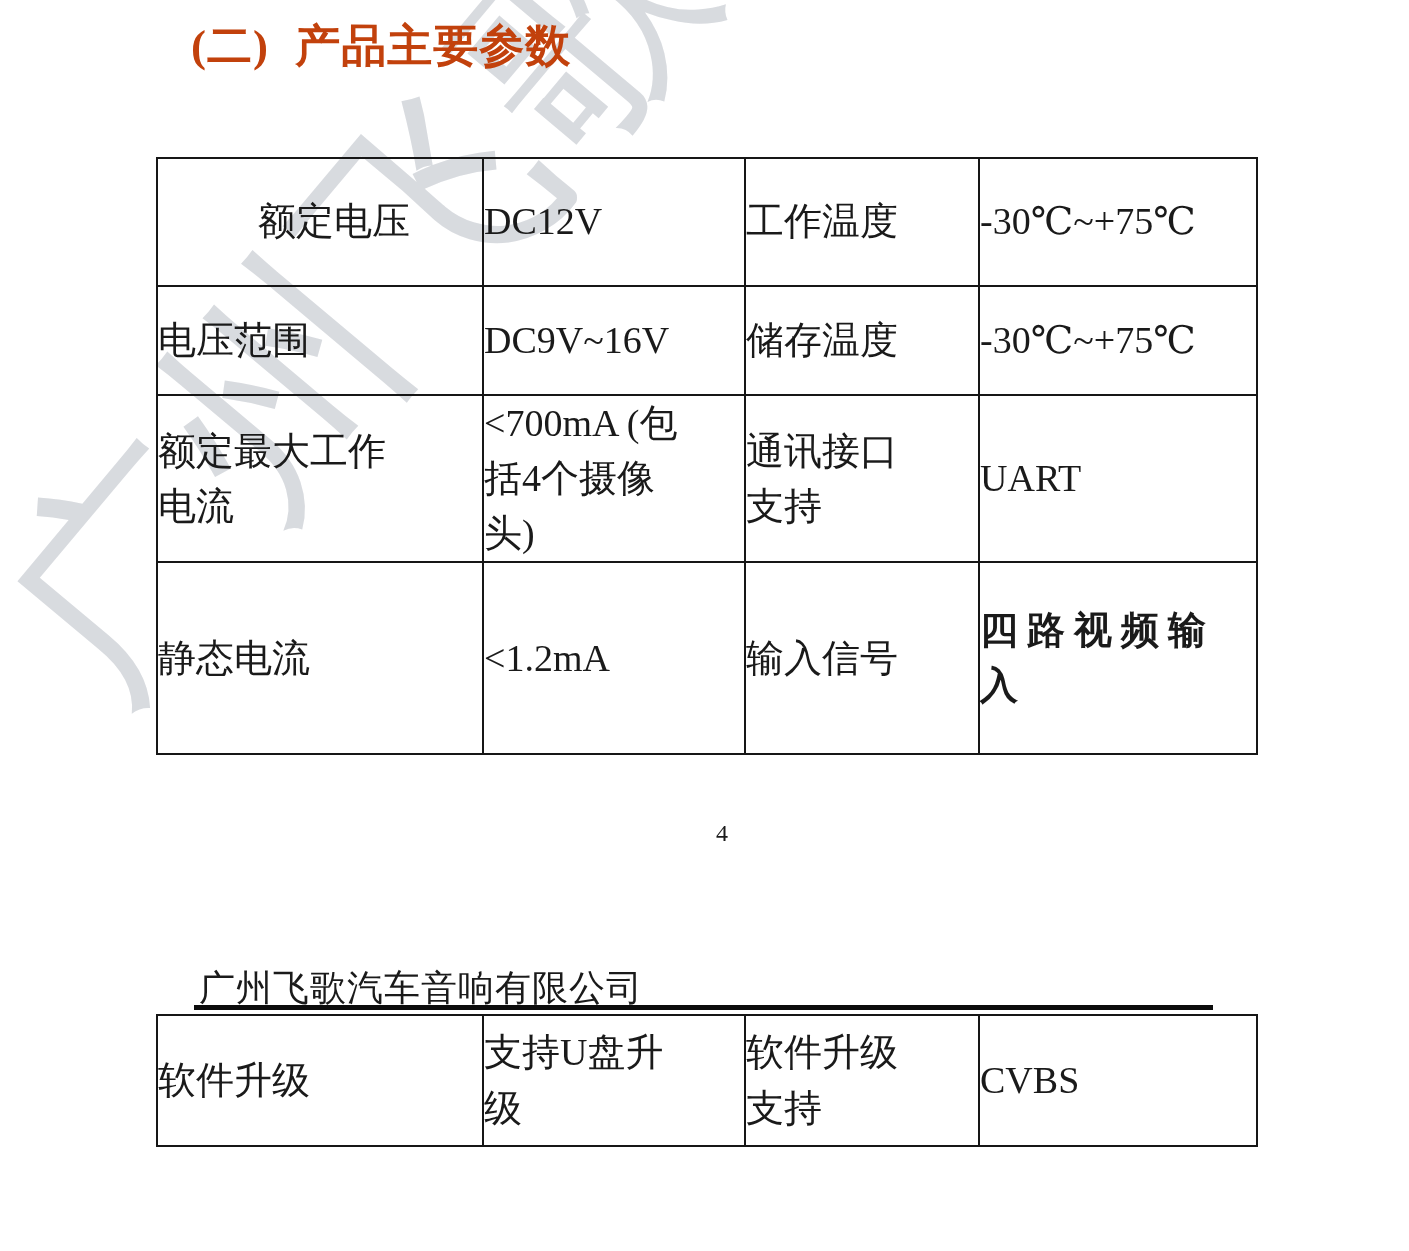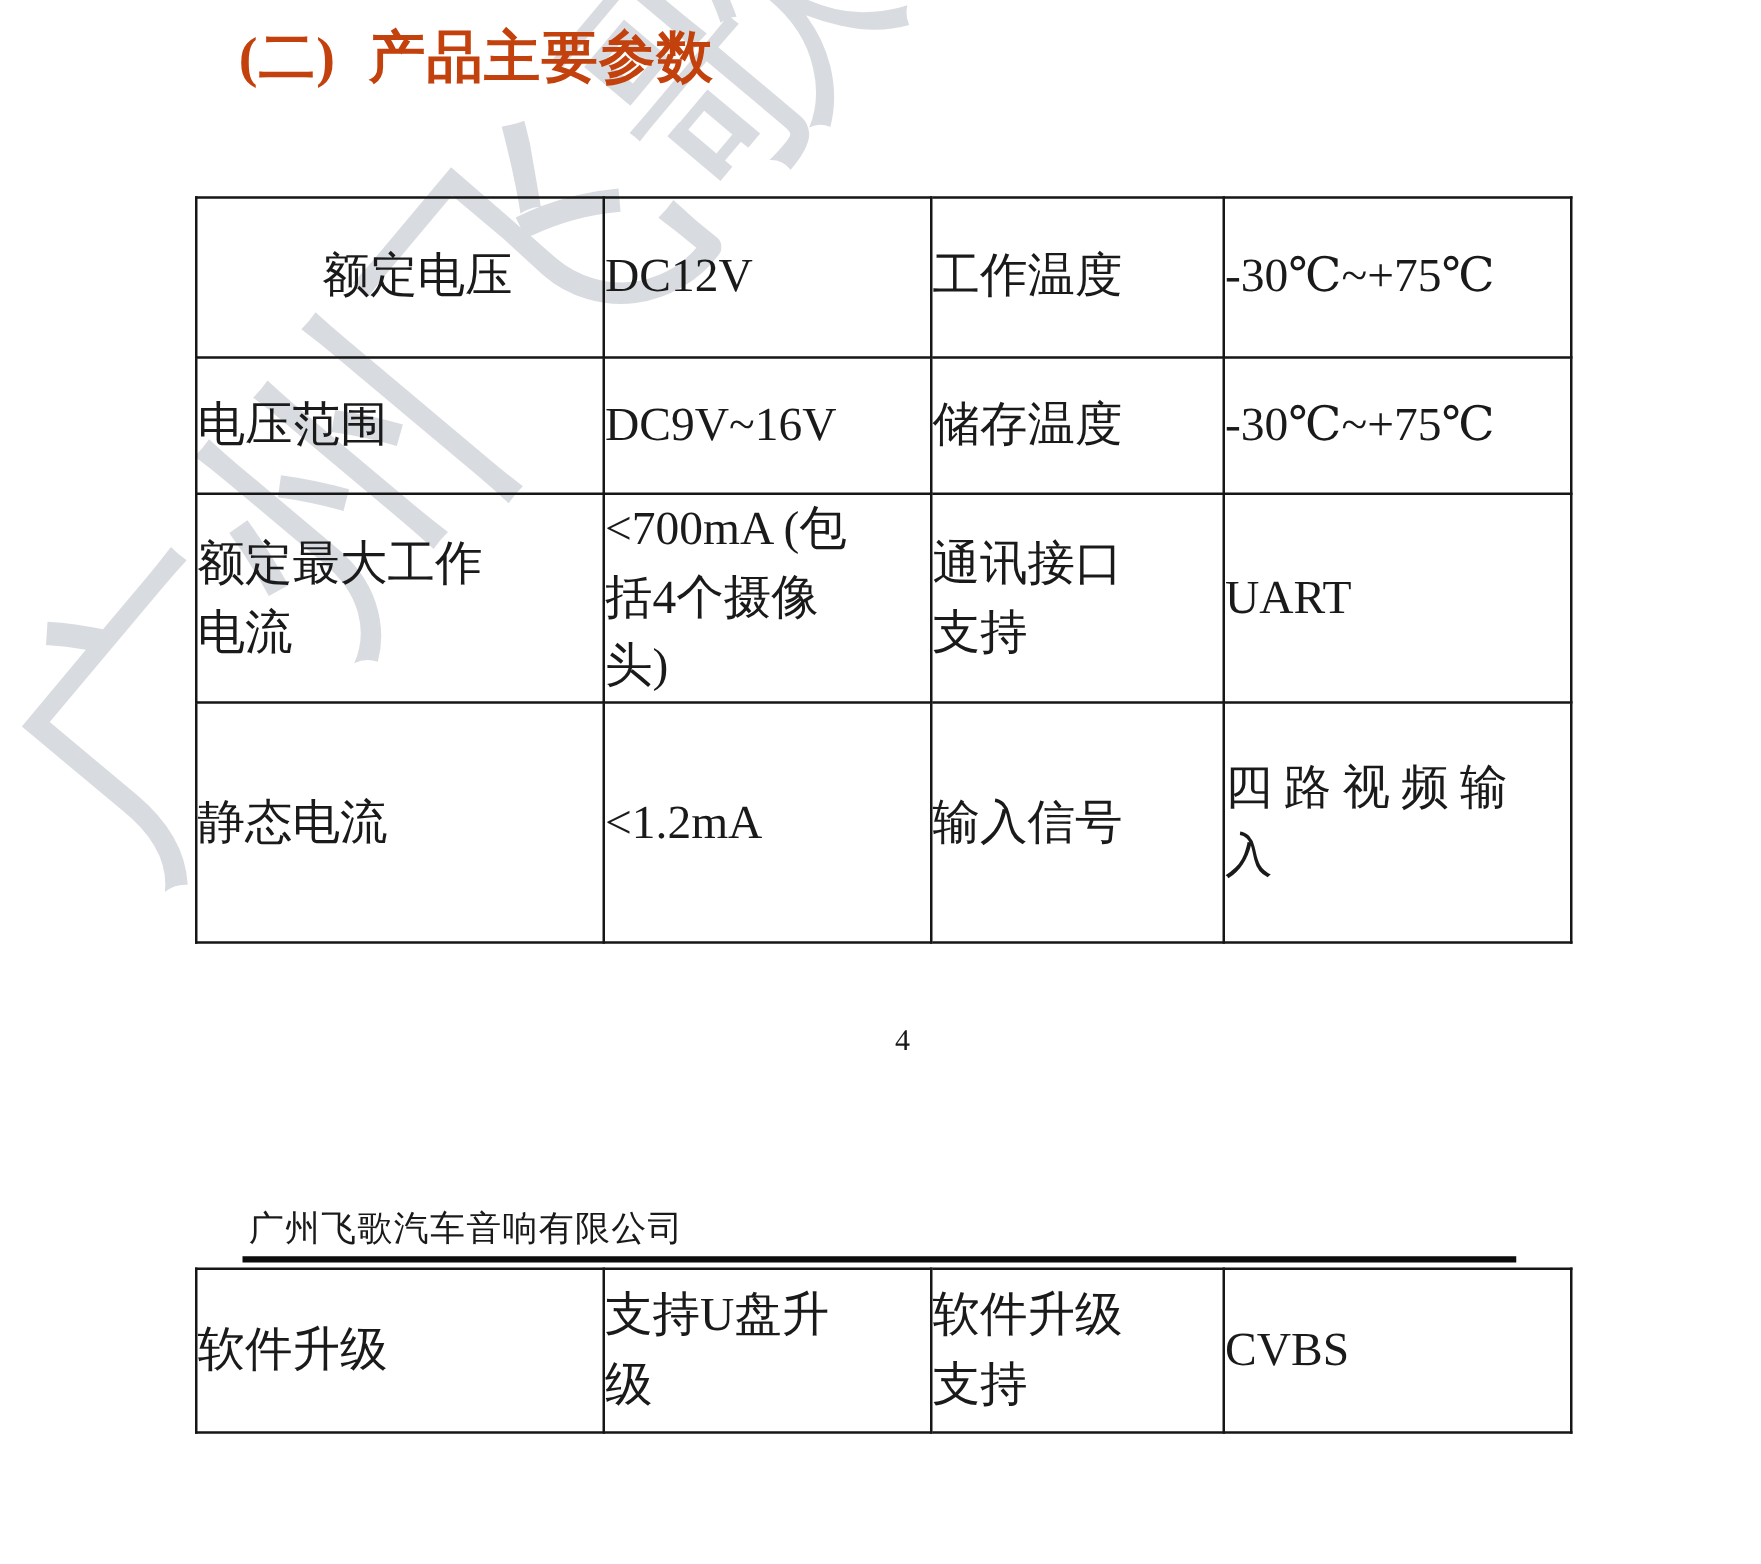--- a/index.html
+++ b/index.html
@@ -53,33 +53,33 @@
     vertical-align:middle;
     padding:0;
     background:transparent;
   }
   td.c1{padding-left:48px;}
   td.c1.indent{padding-left:100px;}
   td.c2{padding-left:44px;}
   td.c3{padding-left:46px;}
   td.c4{padding-left:36px;}
   td.vtop{vertical-align:top;padding-top:26px;}
-  td.wide{letter-spacing:9px;}
+  td.wide{letter-spacing:9px;font-weight:bold;}
   .page-number{
     position:absolute;
     left:700px;top:820px;
     width:44px;
     text-align:center;
     font-size:24px;
     z-index:1;
   }
   .company{
     position:absolute;
     left:199px;top:964px;
-    font-size:28px;
+    font-size:36px;
     letter-spacing:1px;
     z-index:2;
   }
   .header-rule{
     position:absolute;
     left:194px;top:1005px;
     width:1019px;height:5px;
     background:#0c0c0c;
     z-index:2;
   }

